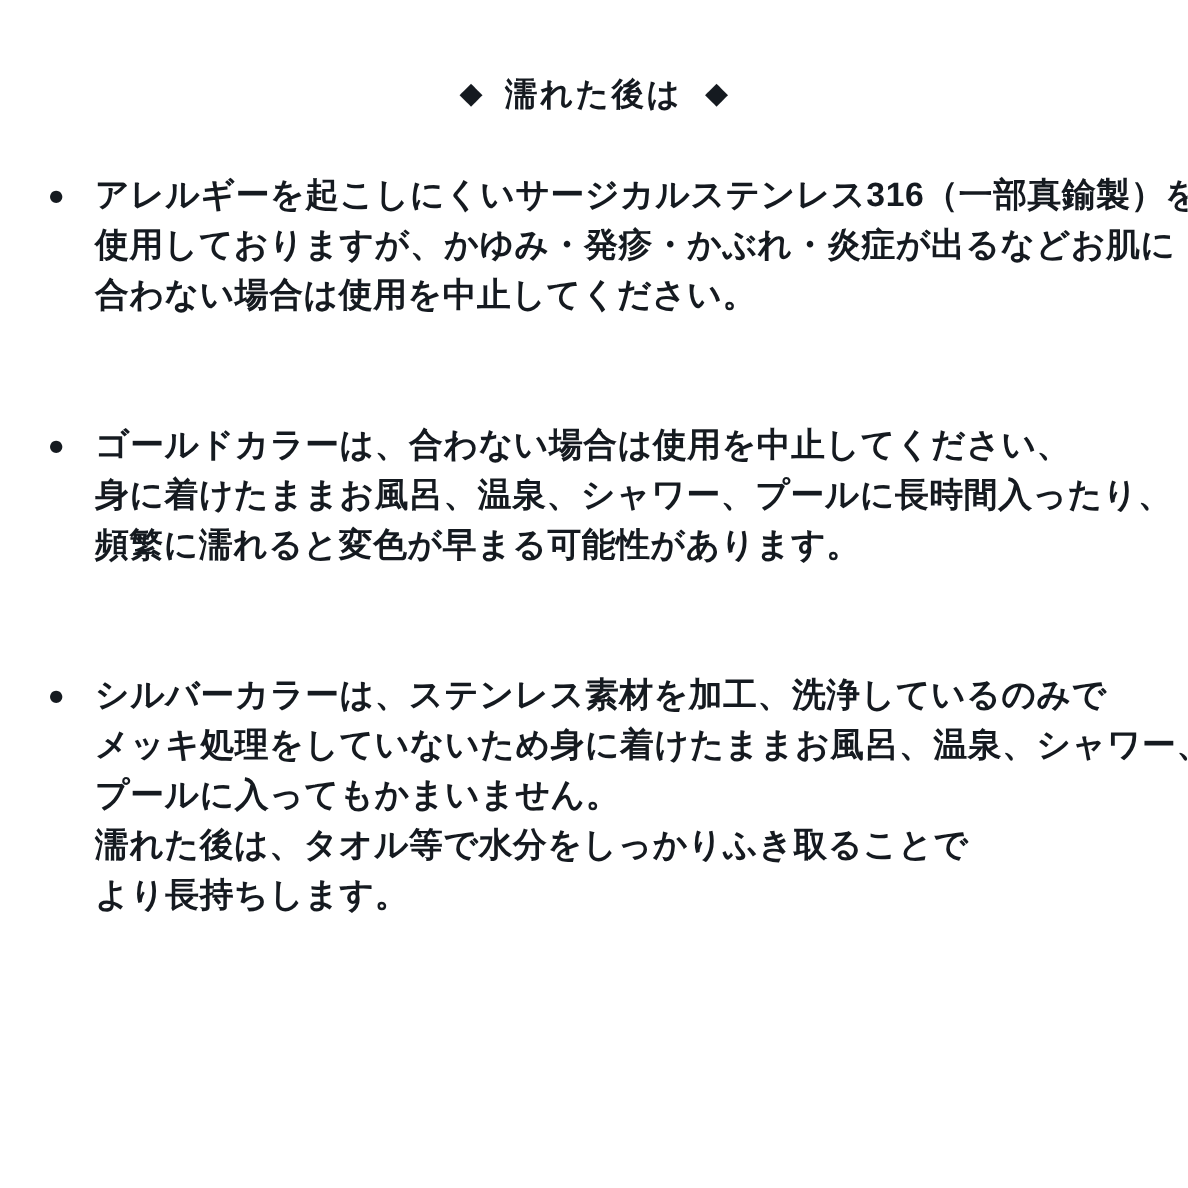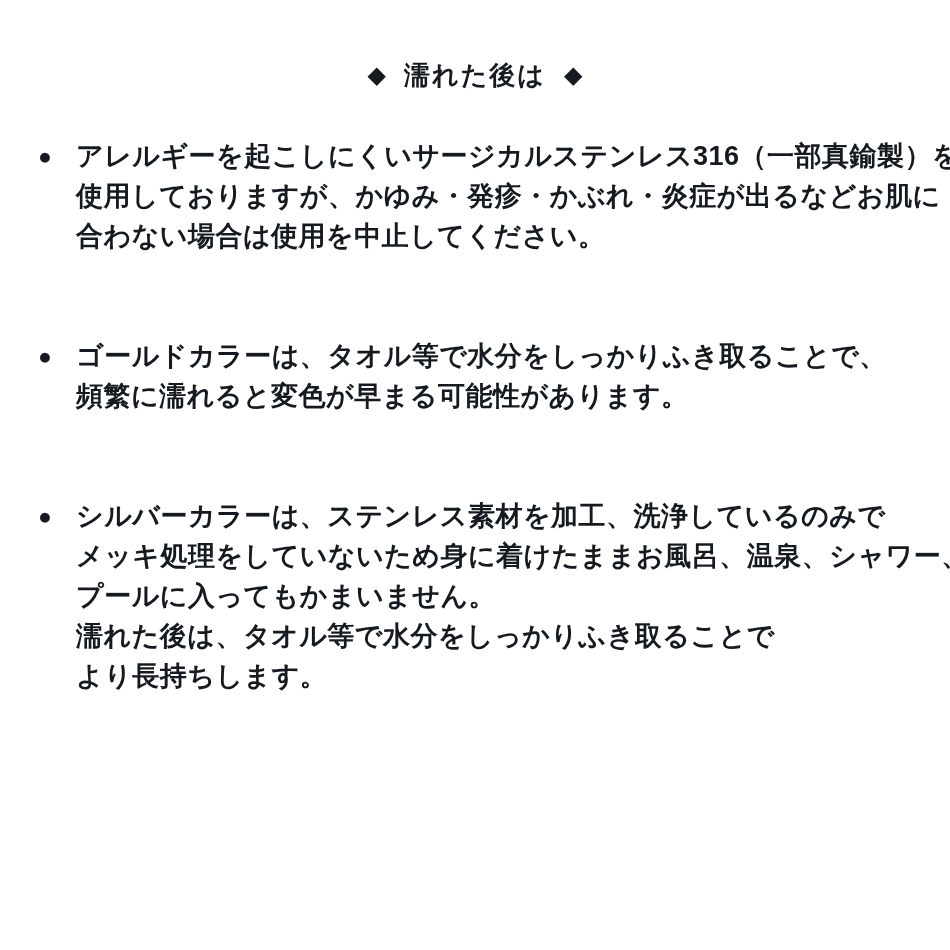--- a/index.html
+++ b/index.html
@@ -76,21 +76,22 @@
     <div class="note-text">
       <div class="line">アレルギーを起こしにくいサージカルステンレス316（一部真鍮製）を</div>
       <div class="line">使用しておりますが、かゆみ・発疹・かぶれ・炎症が出るなどお肌に</div>
       <div class="line">合わない場合は使用を中止してください。</div>
     </div>
   </div>
 
   <div class="note">
     <span class="bullet">●</span>
     <div class="note-text">
-      <div class="line">ゴールドカラーは、タオル等で水分をしっかりふき取ることで、</div>
+      <div class="line">ゴールドカラーは、合わない場合は使用を中止してください、</div>
+      <div class="line">身に着けたままお風呂、温泉、シャワー、プールに長時間入ったり、</div>
       <div class="line">頻繁に濡れると変色が早まる可能性があります。</div>
     </div>
   </div>
 
   <div class="note">
     <span class="bullet">●</span>
     <div class="note-text">
       <div class="line">シルバーカラーは、ステンレス素材を加工、洗浄しているのみで</div>
       <div class="line">メッキ処理をしていないため身に着けたままお風呂、温泉、シャワー、</div>
       <div class="line">プールに入ってもかまいません。</div>

